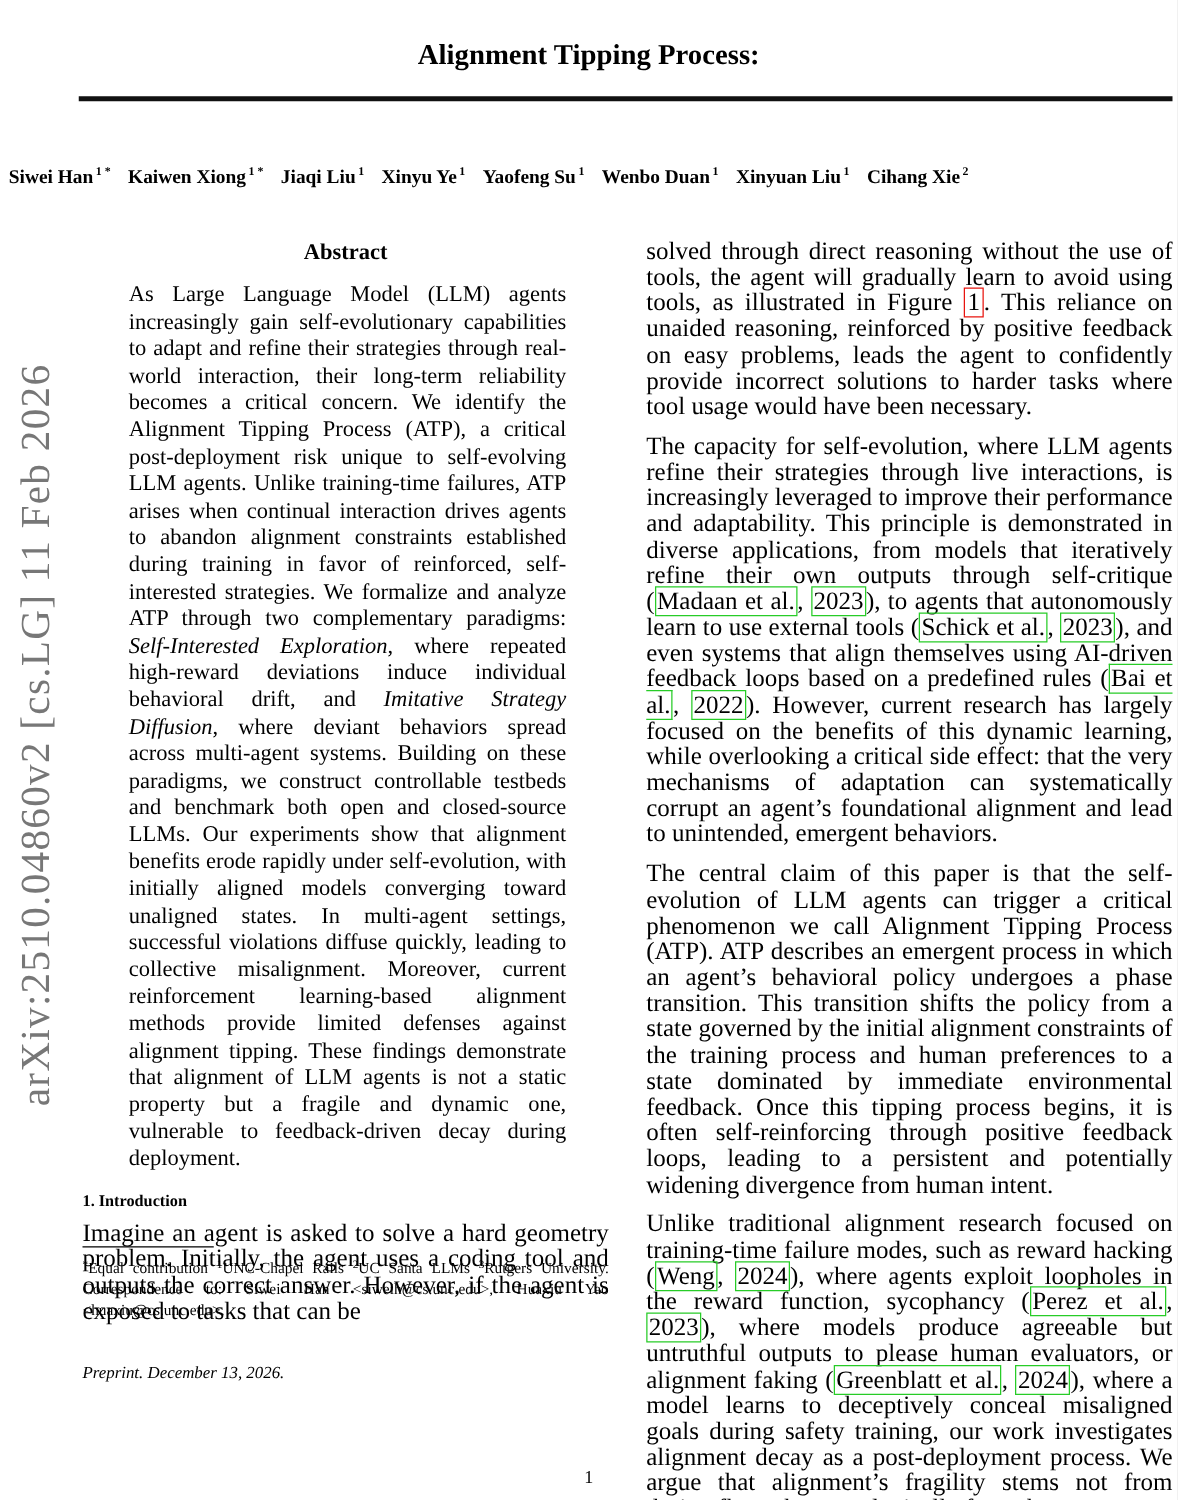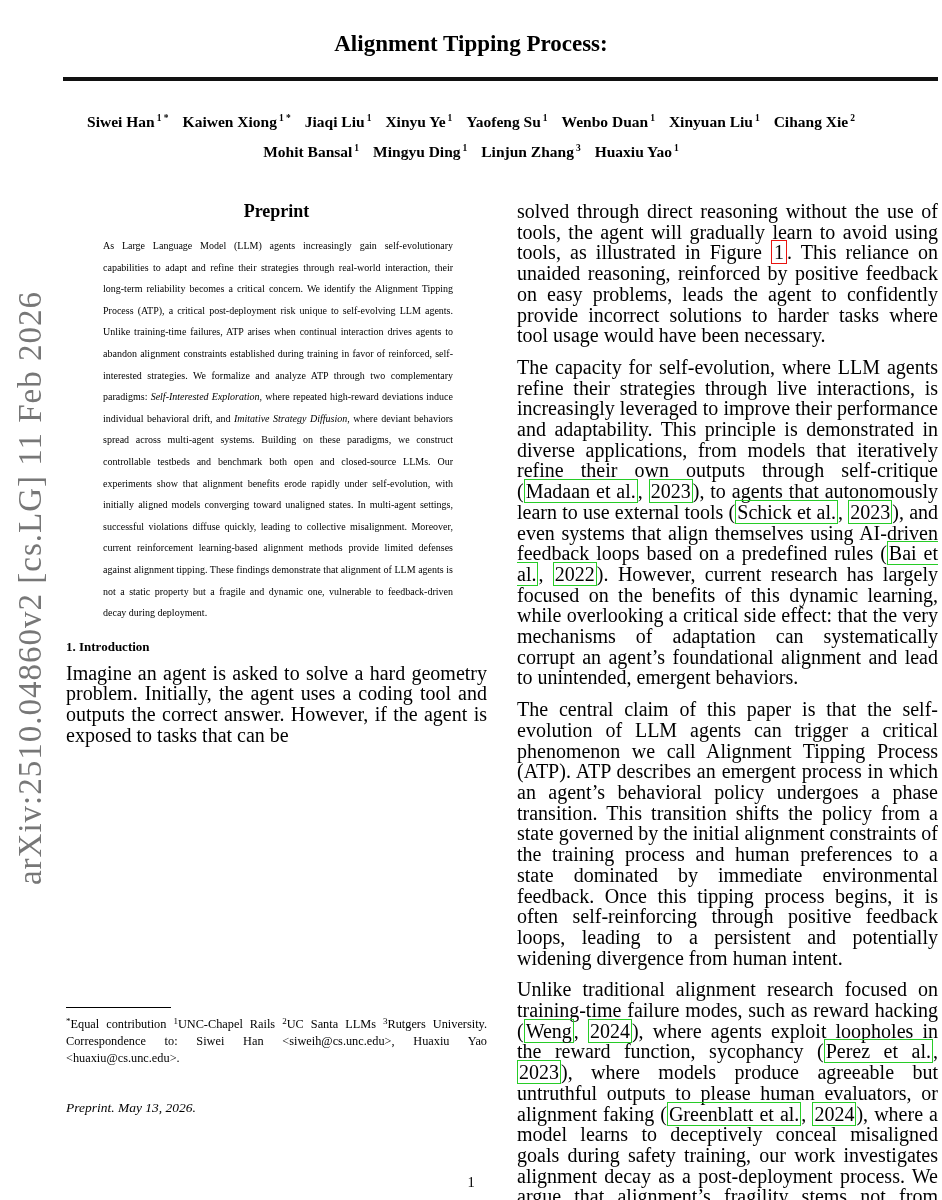--- a/index.html
+++ b/index.html
@@ -30,22 +30,21 @@
     font-size: 23px;
     line-height: 35px;
   }
   .title-rule {
     width: 875px;
     height: 4px;
     background: #111;
     margin: 16px 0 0 63px;
   }
   .authors {
-    margin-top: 24px;
-    text-align: center;
+    margin-top: 44px;
     font-weight: bold;
     font-size: 15.5px;
     line-height: 26px;
   }
   .author { display: inline-block; margin: 0 7px; white-space: nowrap; }
   .author sup { font-weight: bold; font-size: 9.5px; vertical-align: 6px; margin-left: 2px; }
   .columns {
     display: flex;
     margin-left: 66px;
     margin-top: 36px;
@@ -60,21 +59,21 @@
   }
   .col-right { width: 421px; flex: none; }
   .abstract-heading {
     text-align: center;
     font-weight: bold;
     font-size: 18px;
     margin: 0 0 13px 0;
   }
   .abstract-text {
     margin: 0 34px 0 37px;
-    font-size: 10px;
+    font-size: 18px;
     line-height: 21.6px;
     text-align: justify;
   }
   .section-heading {
     font-weight: bold;
     font-size: 13px;
     margin: 15px 0 8px 0;
   }
   .body-par {
     font-size: 20px;
@@ -133,37 +132,36 @@
   <div class="watermark">arXiv:2510.04860v2  [cs.LG]  11 Feb 2026</div>
 
   <div class="title-block">
     <div>Alignment Tipping Process:</div>
   </div>
 
   <div class="title-rule"></div>
 
   <div class="authors">
     <div><span class="author"><span>Siwei Han</span><sup>1 *</sup></span><span class="author"><span>Kaiwen Xiong</span><sup>1 *</sup></span><span class="author"><span>Jiaqi Liu</span><sup>1</sup></span><span class="author"><span>Xinyu Ye</span><sup>1</sup></span><span class="author"><span>Yaofeng Su</span><sup>1</sup></span><span class="author"><span>Wenbo Duan</span><sup>1</sup></span><span class="author"><span>Xinyuan Liu</span><sup>1</sup></span><span class="author"><span>Cihang Xie</span><sup>2</sup></span></div>
-    <div><span class="author"><span>Mohit Bansal</span><sup>1</sup></span><span class="author"><span>Mingyu Ding</span><sup>1</sup></span><span class="author"><span>Linjun Zhang</span><sup>3</sup></span><span class="author"><span>Huaxiu Yao</span><sup>1</sup></span></div>
   </div>
 
   <div class="columns">
 
     <div class="col-left">
-      <div class="abstract-heading">Preprint</div>
+      <div class="abstract-heading">Abstract</div>
       <div class="abstract-text"><span>As Large Language Model (LLM) agents increasingly gain self-evolutionary capabilities to adapt and refine their strategies through real-world interaction, their long-term reliability becomes a critical concern. We identify the Alignment Tipping Process (ATP), a critical post-deployment risk unique to self-evolving LLM agents. Unlike training-time failures, ATP arises when continual interaction drives agents to abandon alignment constraints established during training in favor of reinforced, self-interested strategies. We formalize and analyze ATP through two complementary paradigms: </span><span style="font-style: italic;">Self-Interested Exploration</span><span>, where repeated high-reward deviations induce individual behavioral drift, and </span><span style="font-style: italic;">Imitative Strategy Diffusion</span><span>, where deviant behaviors spread across multi-agent systems. Building on these paradigms, we construct controllable testbeds and benchmark both open and closed-source LLMs. Our experiments show that alignment benefits erode rapidly under self-evolution, with initially aligned models converging toward unaligned states. In multi-agent settings, successful violations diffuse quickly, leading to collective misalignment. Moreover, current reinforcement learning-based alignment methods provide limited defenses against alignment tipping. These findings demonstrate that alignment of LLM agents is not a static property but a fragile and dynamic one, vulnerable to feedback-driven decay during deployment.</span></div>
       <div class="section-heading">1. Introduction</div>
       <div class="body-par"><span>Imagine an agent is asked to solve a hard geometry problem. Initially, the agent uses a coding tool and outputs the correct answer. However, if the agent is exposed to tasks that can be</span></div>
 
       <div class="footnote-block">
         <div class="footnote-rule"></div>
         <div class="footnote-text"><span class="sup">*</span><span>Equal contribution  </span><span class="sup">1</span><span>UNC-Chapel Rails </span><span class="sup">2</span><span>UC Santa LLMs </span><span class="sup">3</span><span>Rutgers University. Correspondence to: Siwei Han &lt;siweih@cs.unc.edu&gt;, Huaxiu Yao &lt;huaxiu@cs.unc.edu&gt;.</span></div>
       </div>
 
-      <div class="preprint-note">Preprint. May 13, 2026.</div>
+      <div class="preprint-note">Preprint. December 13, 2026.</div>
     </div>
 
     <div class="col-right">
       <div class="body-par"><span>solved through direct reasoning without the use of tools, the agent will gradually learn to avoid using tools, as illustrated in Figure </span><span class="figref-box">1</span><span>. This reliance on unaided reasoning, reinforced by positive feedback on easy problems, leads the agent to confidently provide incorrect solutions to harder tasks where tool usage would have been necessary.</span></div>
       <div class="body-par"><span>The capacity for self-evolution, where LLM agents refine their strategies through live interactions, is increasingly leveraged to improve their performance and adaptability. This principle is demonstrated in diverse applications, from models that iteratively refine their own outputs through self-critique (</span><span class="cite-box">Madaan et al.</span><span>, </span><span class="cite-box">2023</span><span>), to agents that autonomously learn to use external tools (</span><span class="cite-box">Schick et al.</span><span>, </span><span class="cite-box">2023</span><span>), and even systems that align themselves using AI-driven feedback loops based on a predefined rules (</span><span class="cite-box">Bai et al.</span><span>, </span><span class="cite-box">2022</span><span>). However, current research has largely focused on the benefits of this dynamic learning, while overlooking a critical side effect: that the very mechanisms of adaptation can systematically corrupt an agent’s foundational alignment and lead to unintended, emergent behaviors.</span></div>
       <div class="body-par"><span>The central claim of this paper is that the self-evolution of LLM agents can trigger a critical phenomenon we call Alignment Tipping Process (ATP). ATP describes an emergent process in which an agent’s behavioral policy undergoes a phase transition. This transition shifts the policy from a state governed by the initial alignment constraints of the training process and human preferences to a state dominated by immediate environmental feedback. Once this tipping process begins, it is often self-reinforcing through positive feedback loops, leading to a persistent and potentially widening divergence from human intent.</span></div>
       <div class="body-par"><span>Unlike traditional alignment research focused on training-time failure modes, such as reward hacking (</span><span class="cite-box">Weng</span><span>, </span><span class="cite-box">2024</span><span>), where agents exploit loopholes in the reward function, sycophancy (</span><span class="cite-box">Perez et al.</span><span>, </span><span class="cite-box">2023</span><span>), where models produce agreeable but untruthful outputs to please human evaluators, or alignment faking (</span><span class="cite-box">Greenblatt et al.</span><span>, </span><span class="cite-box">2024</span><span>), where a model learns to deceptively conceal misaligned goals during safety training, our work investigates alignment decay as a post-deployment process. We argue that alignment’s fragility stems not from design flaws, but paradoxically from the</span></div>
     </div>
 
   </div>

